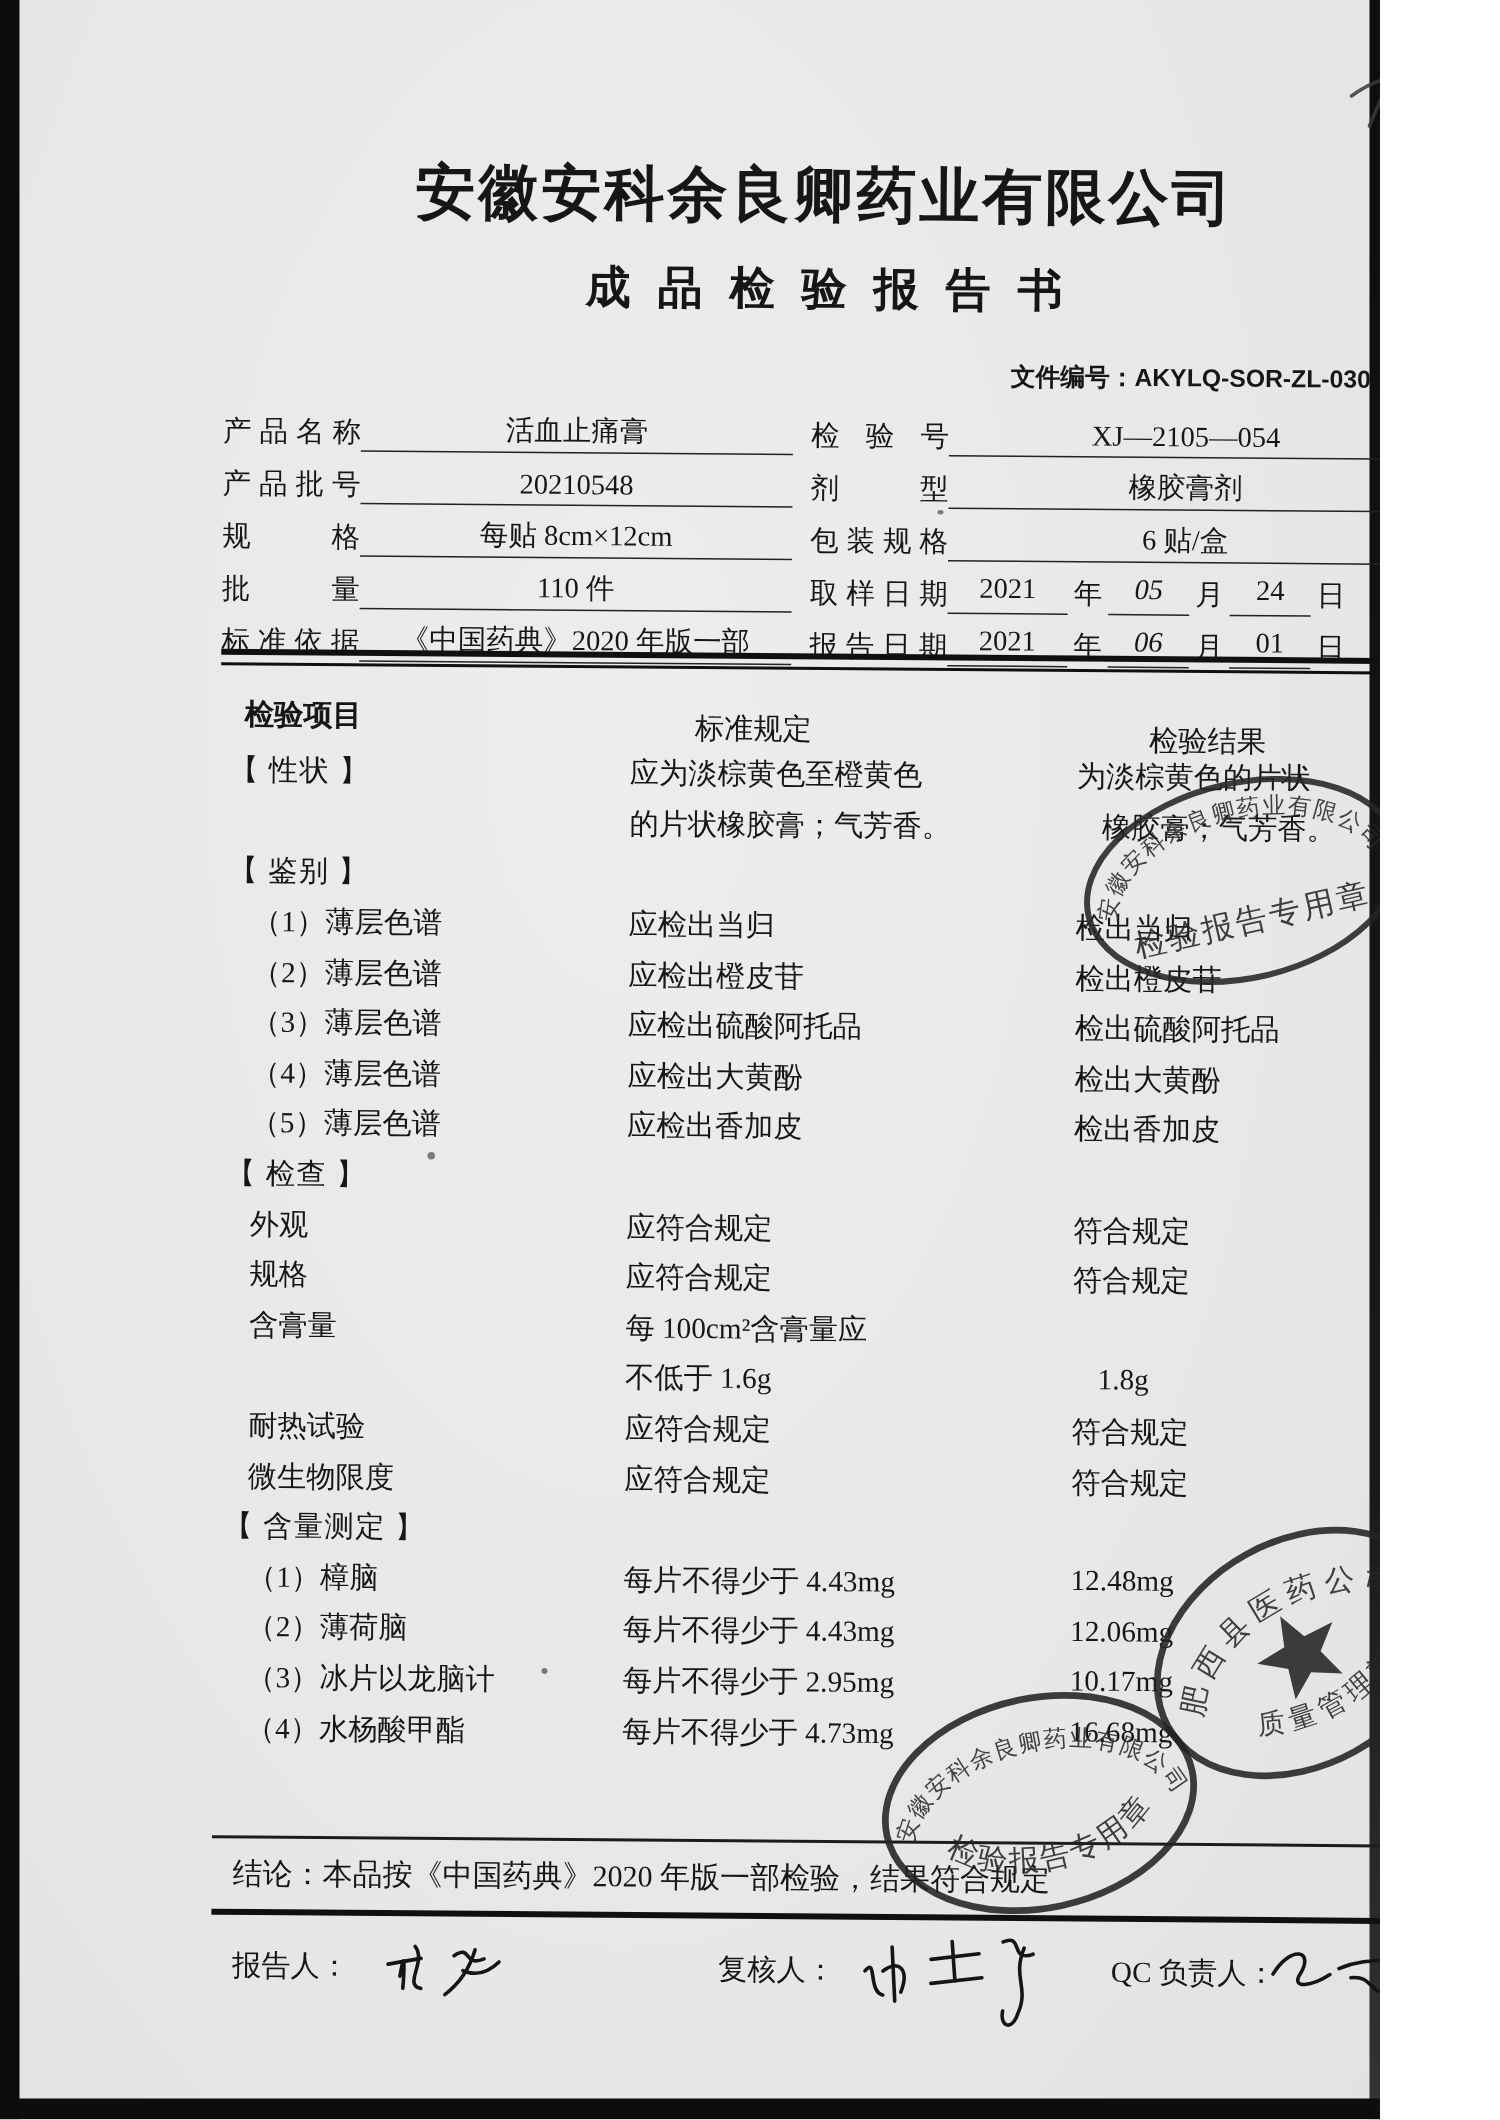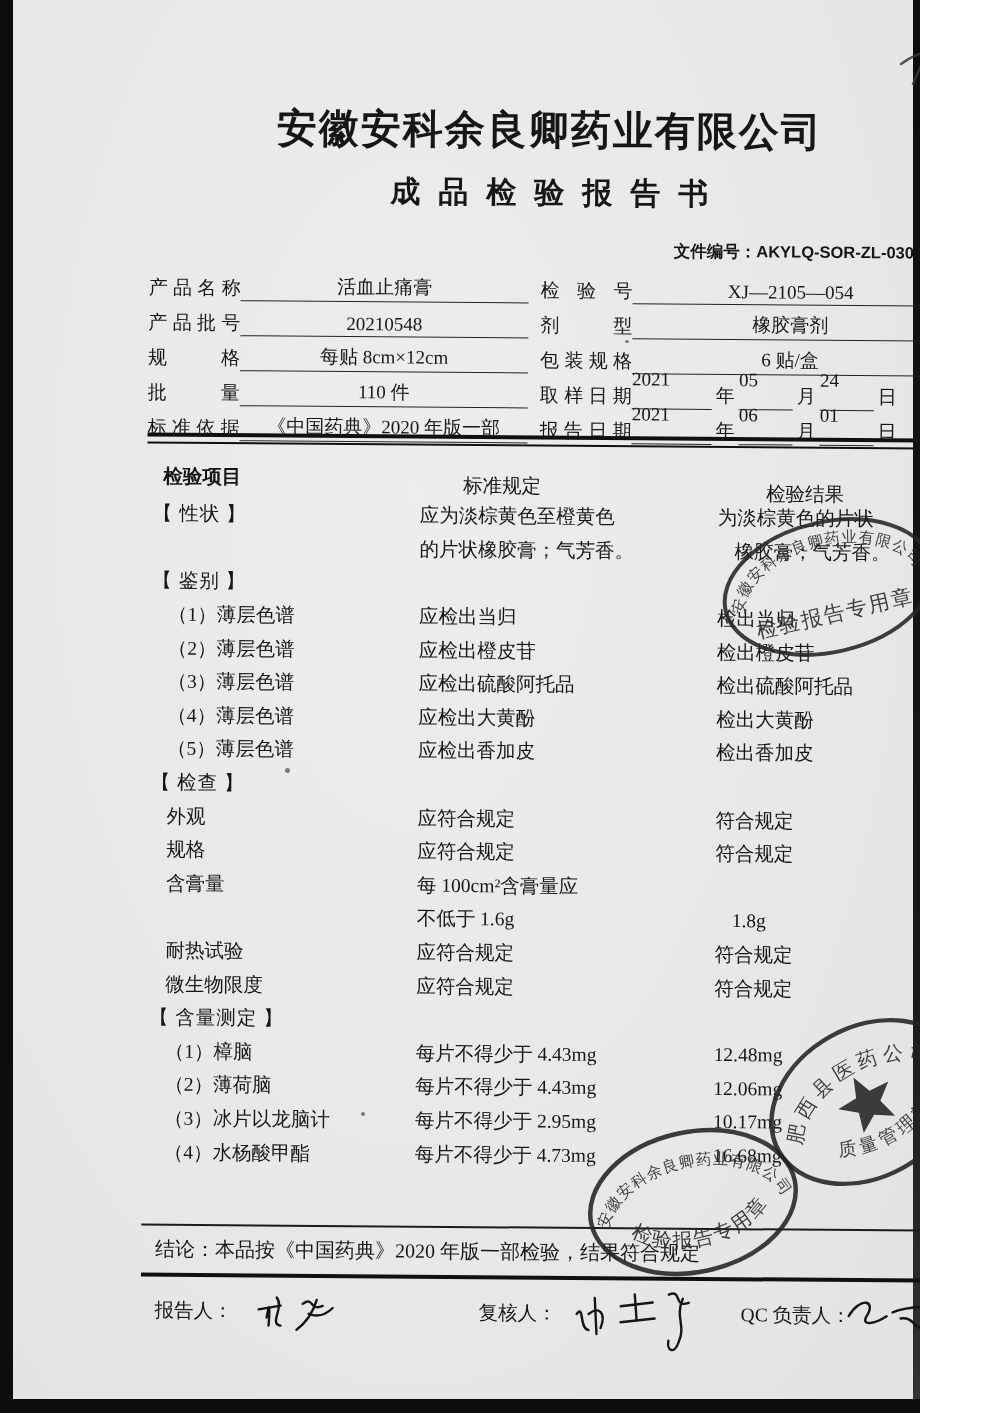--- a/index.html
+++ b/index.html
@@ -33,22 +33,22 @@
   .info-row { display:flex; align-items:flex-end; height:35px; }
   .flabel {
     display:inline-block; width:92px; text-align:justify; text-align-last:justify;
     flex:0 0 92px; white-space:nowrap; overflow:hidden;font-family:Liberation Serif, serif;
   }
   .fvalue {
     border-bottom:1.6px solid #222; text-align:center; padding-bottom:1px; white-space:nowrap;
   }
   .v-left  { flex:0 0 288px; margin-right:12px; }
   .v-right { flex:1 1 auto; }
-  .dseg { border-bottom:1.6px solid #222; text-align:left; padding-bottom:18px; }
-  .d-year { flex:0 0 80px; } .d-mon { flex:0 0 54px; } .d-day { flex:0 0 54px; }
+  .dseg { border-bottom:1.6px solid #222; text-align:center; padding-bottom:4px; }
+  .d-year { flex:0 0 80px; } .d-mon { flex:0 0 54px;font-style:italic; } .d-day { flex:0 0 54px; }
   .dunit { flex:0 0 auto; padding:0 4px 1px 4px; }
 
   .double-rule {
     position:absolute; top:433px; left:0; width:800px; height:5px;
     border-top:4px solid #101010; border-bottom:2.5px solid #101010;
   }
 
   .t-headers { position:absolute; top:463px; left:0; width:800px; height:34px; font-size:19.5px; }
   .th { position:absolute; white-space:nowrap; }
   .th-item   { left:16px;font-weight:bold; }

